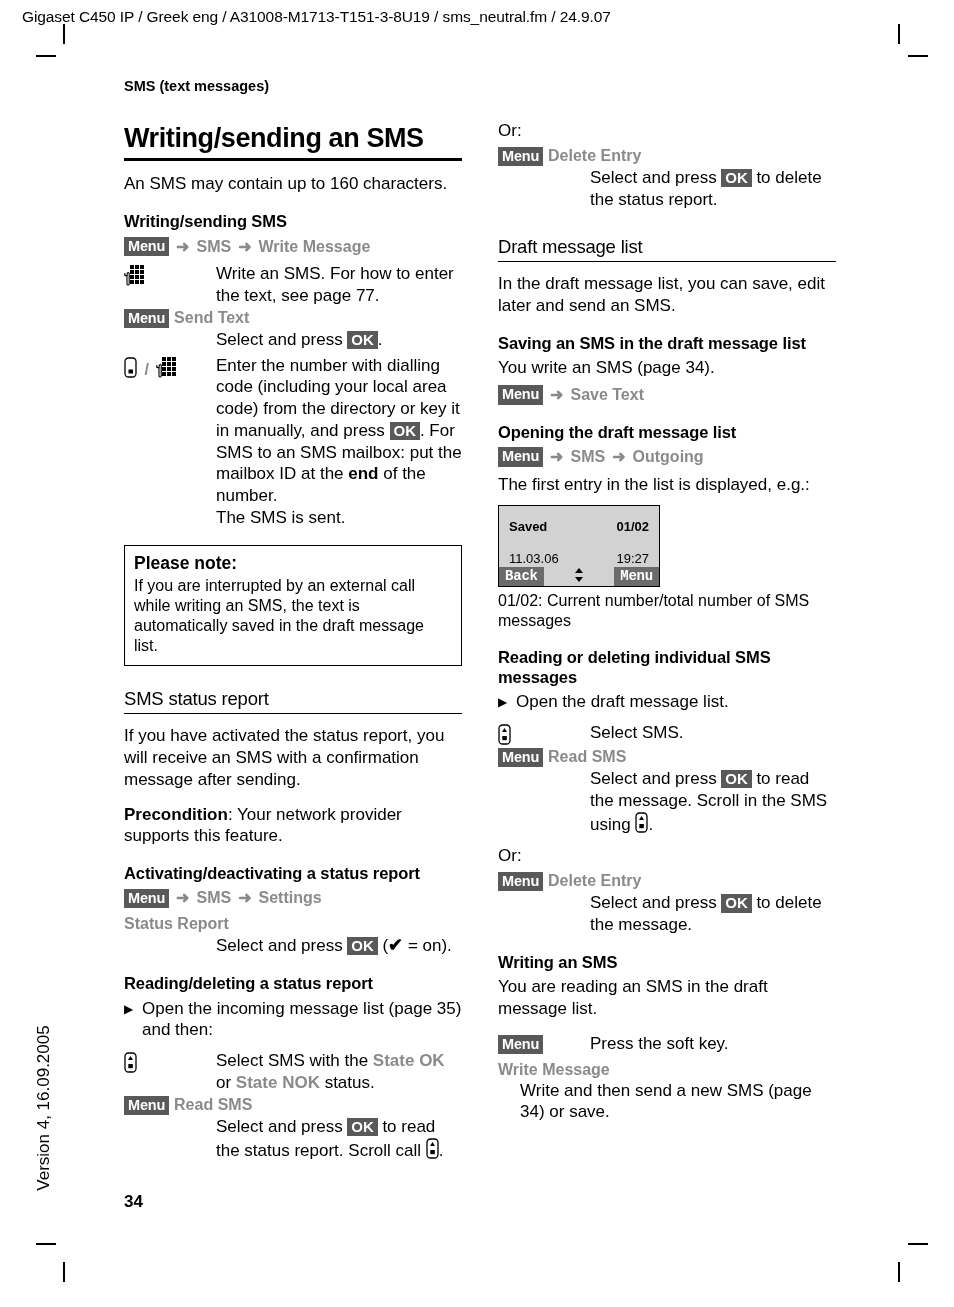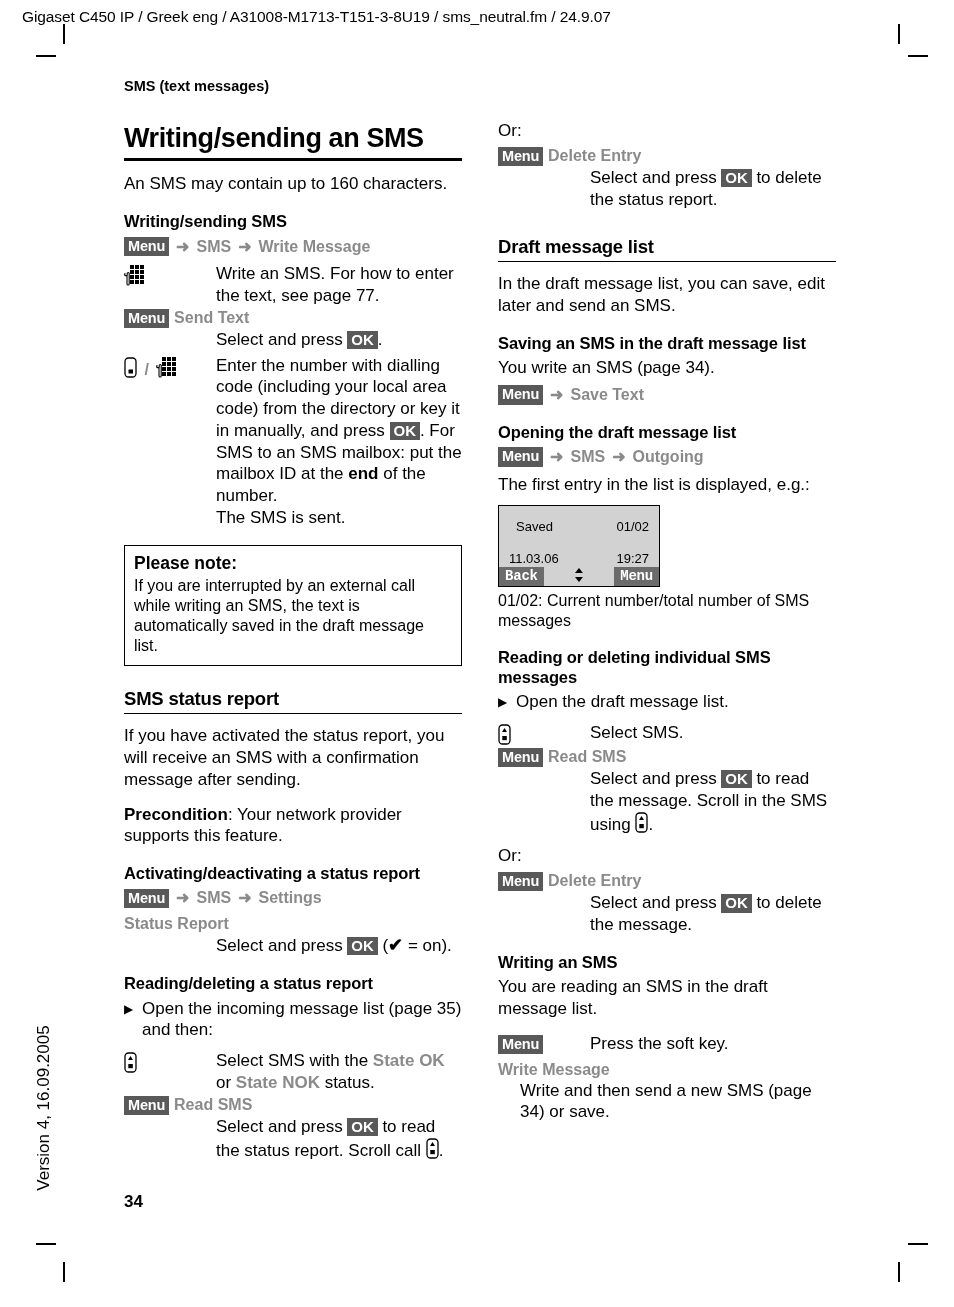--- a/index.html
+++ b/index.html
@@ -71,21 +71,21 @@
     margin: 0 0 6px 0;
     letter-spacing: -0.4px;
     line-height: 1.05;
   }
   .rule-heavy {
     border-bottom: 3px solid #000;
     margin-bottom: 12px;
   }
   h2.sec {
     font-size: 18.5px;
-    font-weight: bold;
+    font-weight: normal;
     margin: 22px 0 3px 0;
     letter-spacing: -0.2px;
   }
   .rule-thin {
     border-bottom: 1.5px solid #000;
     margin-bottom: 11px;
   }
   h3.sub {
     font-size: 16.5px;
     font-weight: bold;
@@ -220,22 +220,22 @@
     border: 1.5px solid #000;
     background: #d2d2d2;
     margin: 9px 0 4px 0;
     position: relative;
     height: 82px;
   }
   .display .dl-top {
     display: flex;
     justify-content: space-between;
     font-size: 13px;
-    font-weight: normal;
-    padding: 13px 10px 0 17px;
+    font-weight: bold;
+    padding: 13px 10px 0 10px;
   }
   .display .dl-bottom {
     display: flex;
     justify-content: space-between;
     font-size: 13px;
     font-weight: normal;
     padding: 0 10px 0 10px;
     position: absolute;
     left: 0; right: 0;
     bottom: 20px;

